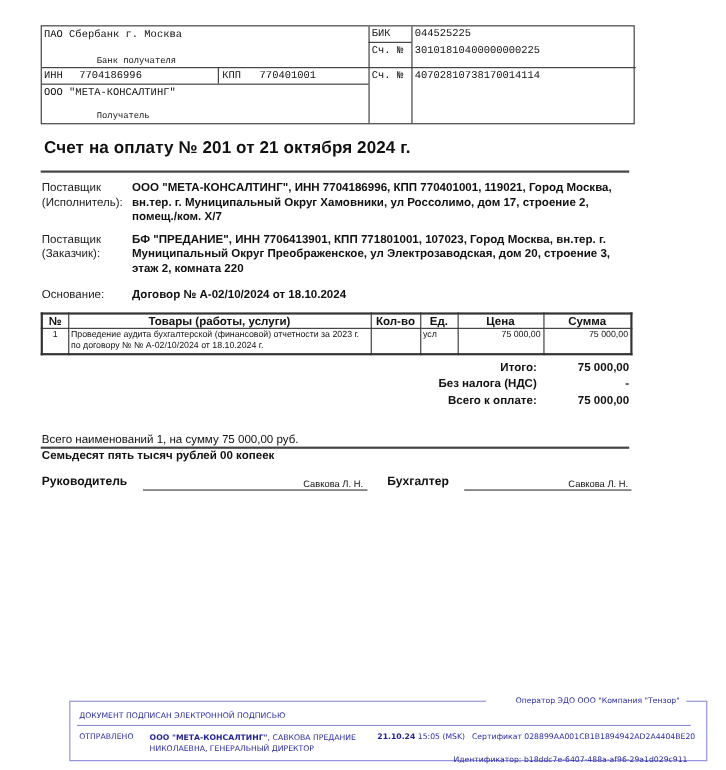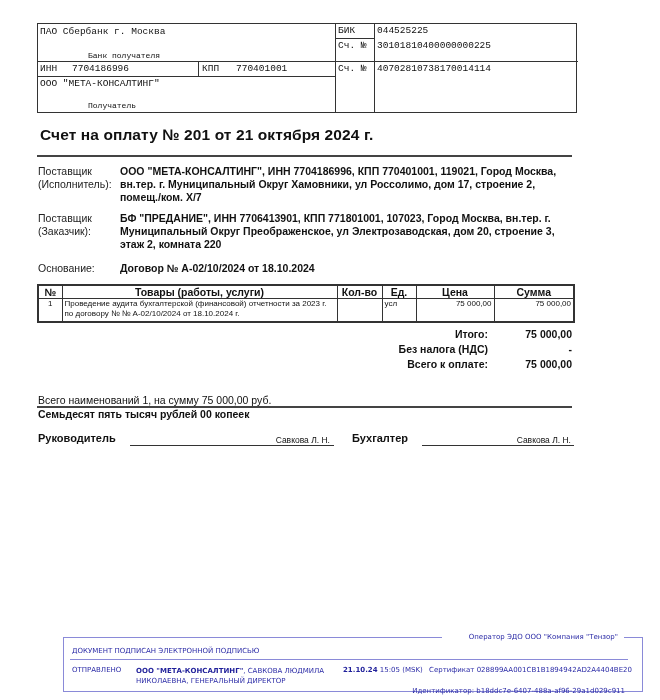--- a/index.html
+++ b/index.html
@@ -143,21 +143,21 @@
 <div class="sign-name" style="right:89px;">Савкова Л. Н.</div>
 
 <div class="stamp">
   <div class="legend-bg" style="right:18px; top:-6px; width:182px;"></div>
   <div class="stamp-text" style="right:24px; top:-5px;">Оператор ЭДО ООО "Компания "Тензор"</div>
   <div class="stamp-text" style="left:8px; top:9px;">ДОКУМЕНТ ПОДПИСАН ЭЛЕКТРОННОЙ ПОДПИСЬЮ</div>
   <div class="stamp-text" style="right:17px; top:9px;margin-top:40px;">Идентификатор: b18ddc7e-6407-488a-af96-29a1d029c911</div>
   <div class="stamp-sep" style="left:6px; right:14px; top:21px;"></div>
   <div class="stamp-text" style="left:8px; top:28px;">ОТПРАВЛЕНО</div>
   <div class="stamp-text" style="left:72px; top:28px; line-height:10px;">
-    <span class="stamp-bold">ООО "МЕТА-КОНСАЛТИНГ"</span><span>, САВКОВА ЛЮДМИЛА</span><br>
+    <span class="stamp-bold">ООО "МЕТА-КОНСАЛТИНГ"</span><span>, САВКОВА ПРЕДАНИЕ</span><br>
     <span>НИКОЛАЕВНА, ГЕНЕРАЛЬНЫЙ ДИРЕКТОР</span>
   </div>
   <div class="stamp-text" style="left:279px; top:28px;">
     <span class="stamp-bold">21.10.24</span>
     <span>15:05 (MSK)</span>
   </div>
   <div class="stamp-text" style="right:10px; top:28px;">Сертификат 028899AA001CB1B1894942AD2A4404BE20</div>
 </div>
 
 </body></html>

